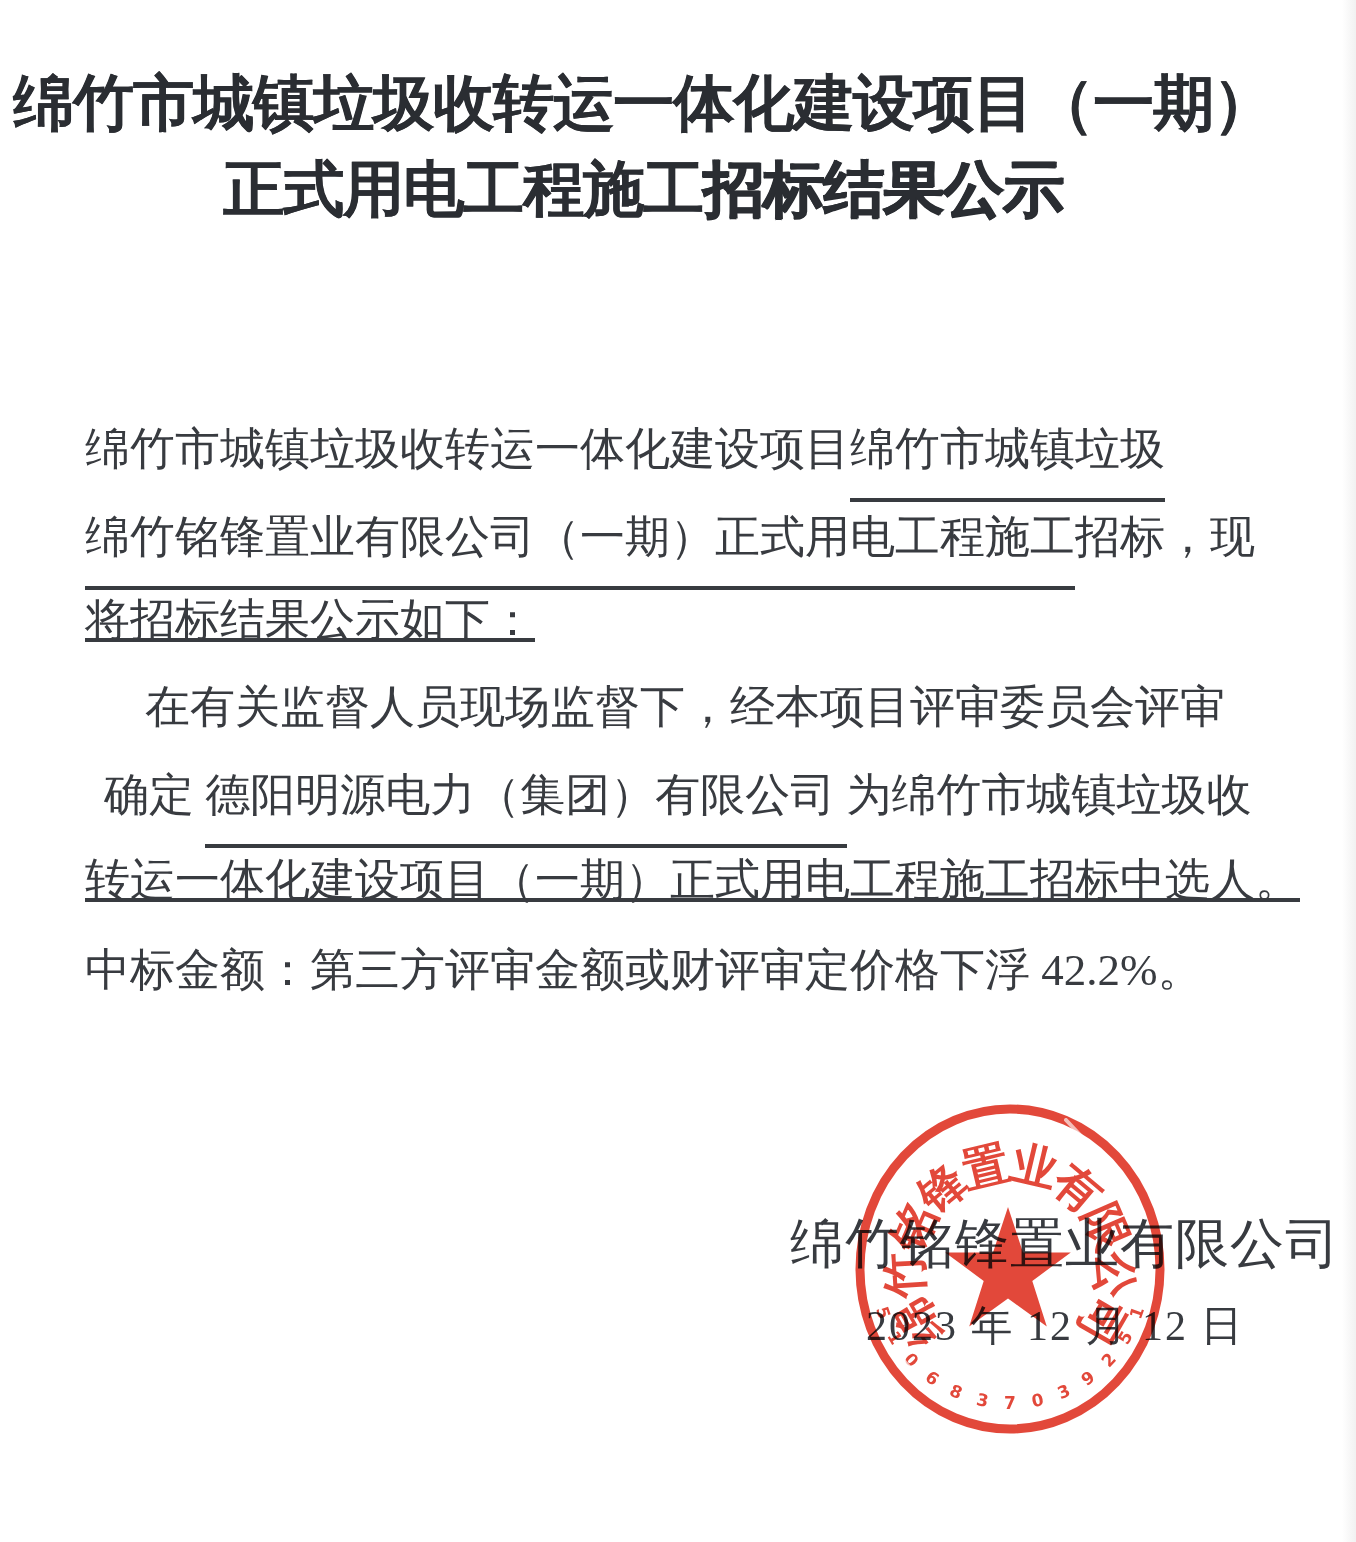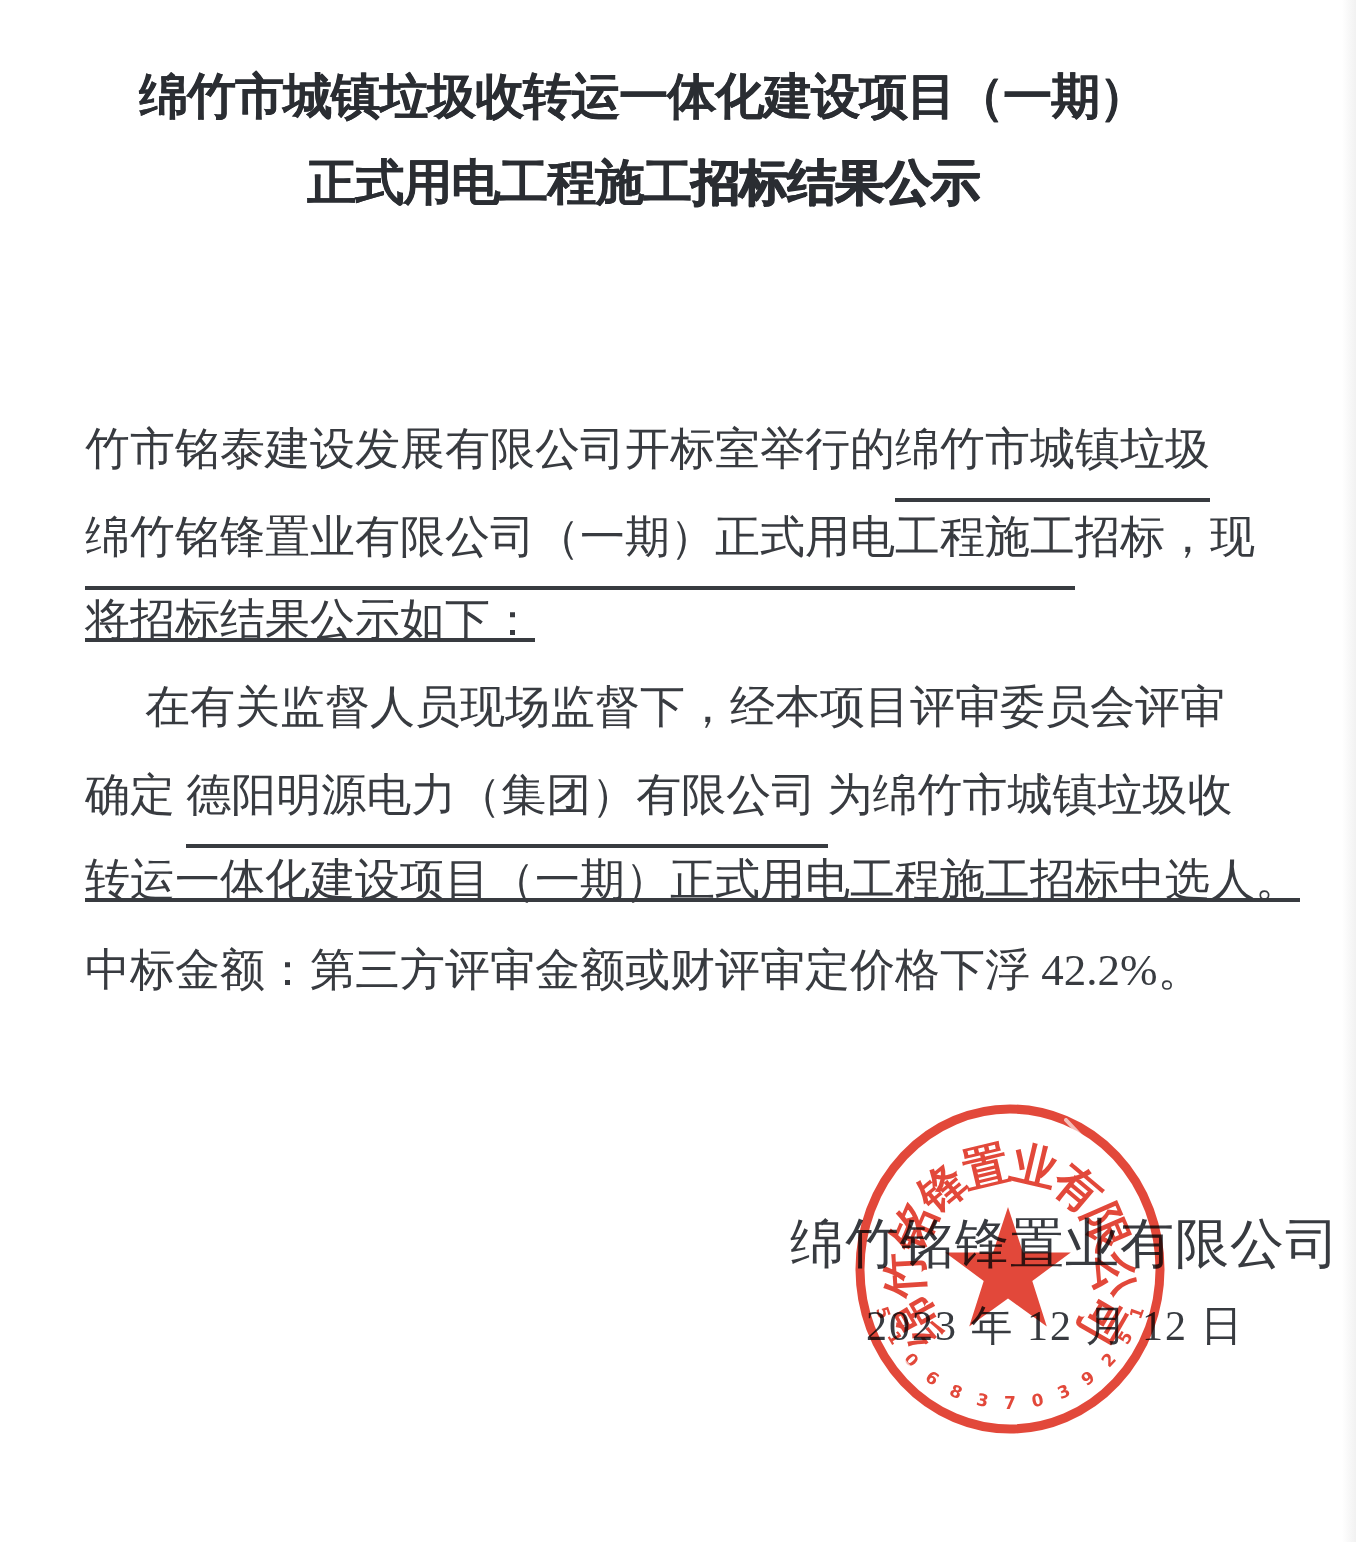--- a/index.html
+++ b/index.html
@@ -19,42 +19,42 @@
   }
   .scan-edge{
     position:absolute;right:0;top:0;width:14px;height:100%;
     background:linear-gradient(to left, rgba(60,60,60,0.07), rgba(0,0,0,0));
     pointer-events:none;
   }
   .title{
     position:absolute;left:0;right:70px;text-align:center;
     color:var(--title-ink);
     font-weight:bold;
-    font-size:49px;line-height:1.1;letter-spacing:-1px;
+    font-size:61px;line-height:1.1;letter-spacing:-1px;
     white-space:nowrap;
     text-shadow:0.6px 0 0 currentColor;
   }
   .title-1{top:70px;}
   .title-2{top:156px;}
   .title-heavy{
     font-weight:900;
     text-shadow:1.2px 0 0 currentColor, -0.6px 0 0 currentColor, 0 0.6px 0 currentColor;
   }
   .body-line{
     position:absolute;left:85px;
     font-size:45px;line-height:1;letter-spacing:0px;
     white-space:nowrap;color:var(--ink);
   }
   .body-line.indent{left:145px;}
   .bl-0{top:343px;}
   .bl-1{top:427px;}
   .bl-2{top:515px;}
   .bl-3{top:598px;text-decoration:underline;}
   .bl-4{top:685px;}
-  .bl-5{top:773px;}
+  .bl-5{top:773px;margin-left:19px;}
   .bl-6{top:858px;text-decoration:underline;}
   .bl-7{top:948px;}
   .u{
     border-bottom:4px solid var(--ink);
     padding-bottom:24px;
   }
   .signature{
     position:absolute;left:790px;top:1208px;
     font-size:54px;letter-spacing:1px;white-space:nowrap;
     color:var(--ink);
@@ -92,21 +92,21 @@
 
 <div class="page">
 
   <div class="title title-1">绵竹市城镇垃圾收转运一体化建设项目（一期）</div>
 
   <div class="title title-2">
     <span>正式用电工程施工</span><span class="title-heavy">招标结果公示</span>
   </div>
 
   <div class="body-line bl-1">
-    <span>竹市铭泰建设发展有限公司开标室举行的</span><span class="u">绵竹市城镇垃圾</span><span></span>
+    <span>绵竹市城镇垃圾收转运一体化建设项目</span><span class="u">绵竹市城镇垃圾</span><span></span>
   </div>
   <div class="body-line bl-2">
     <span></span><span class="u">绵竹铭锋置业有限公司（一期）正式用电工程施工</span><span>招标，现</span>
   </div>
   <div class="body-line bl-3">
     <span>将招标结果公示如下：</span><span class="u"></span><span></span>
   </div>
   <div class="body-line bl-4 indent">
     <span>在有关监督人员现场监督下，经本项目评审委员会评审</span><span class="u"></span><span></span>
   </div>

